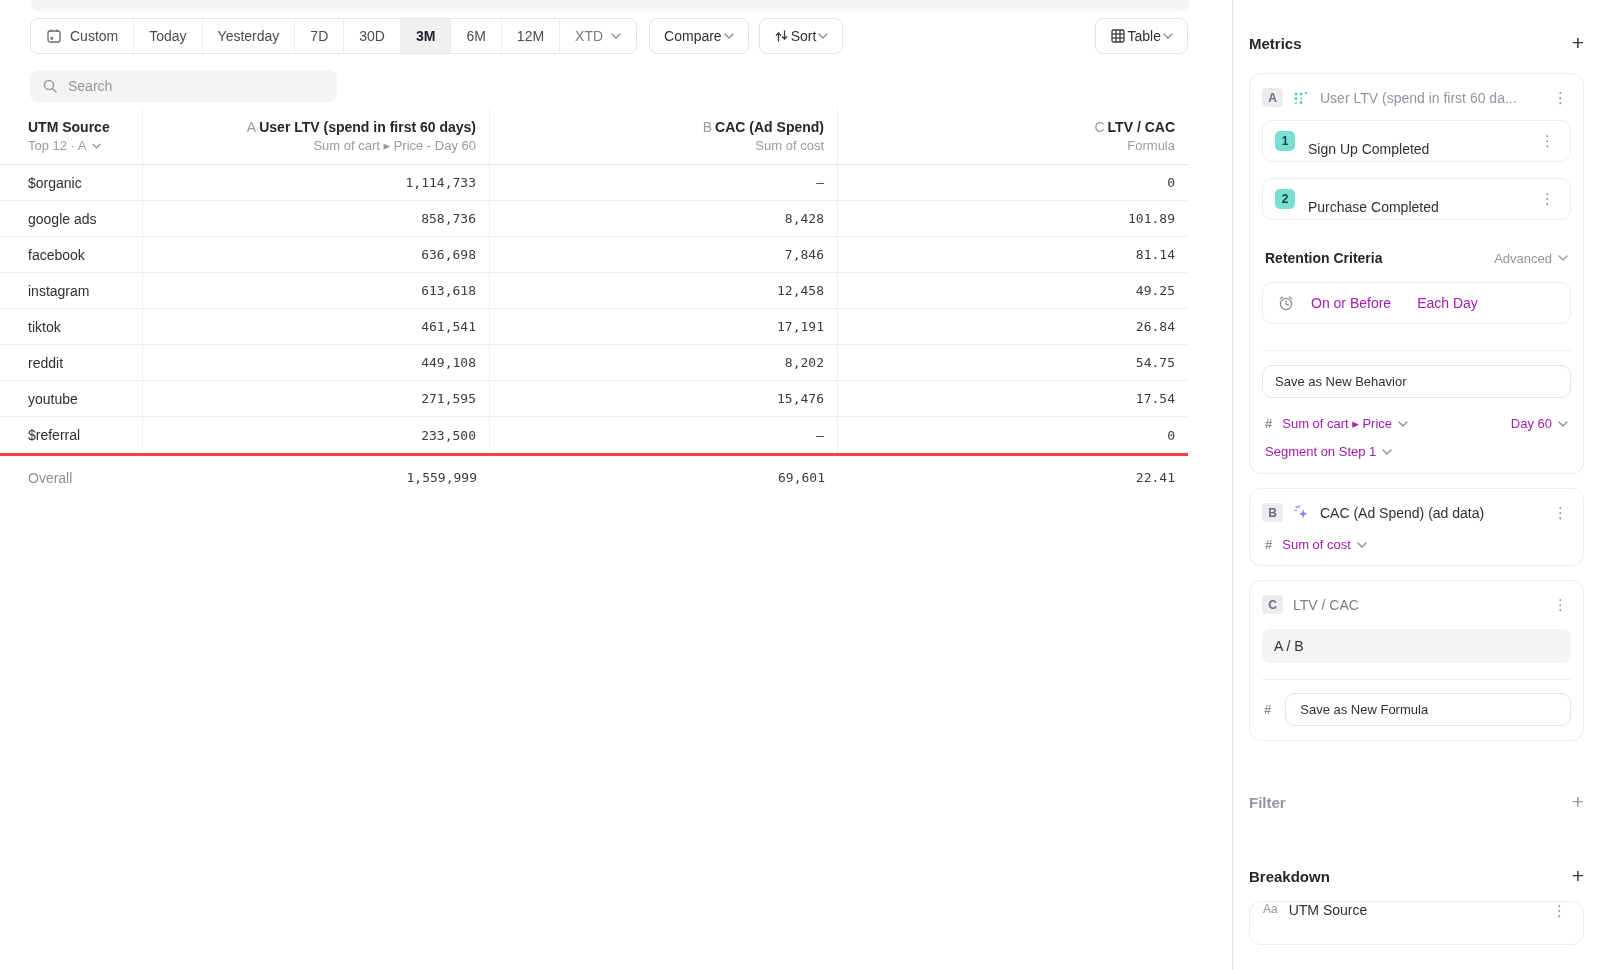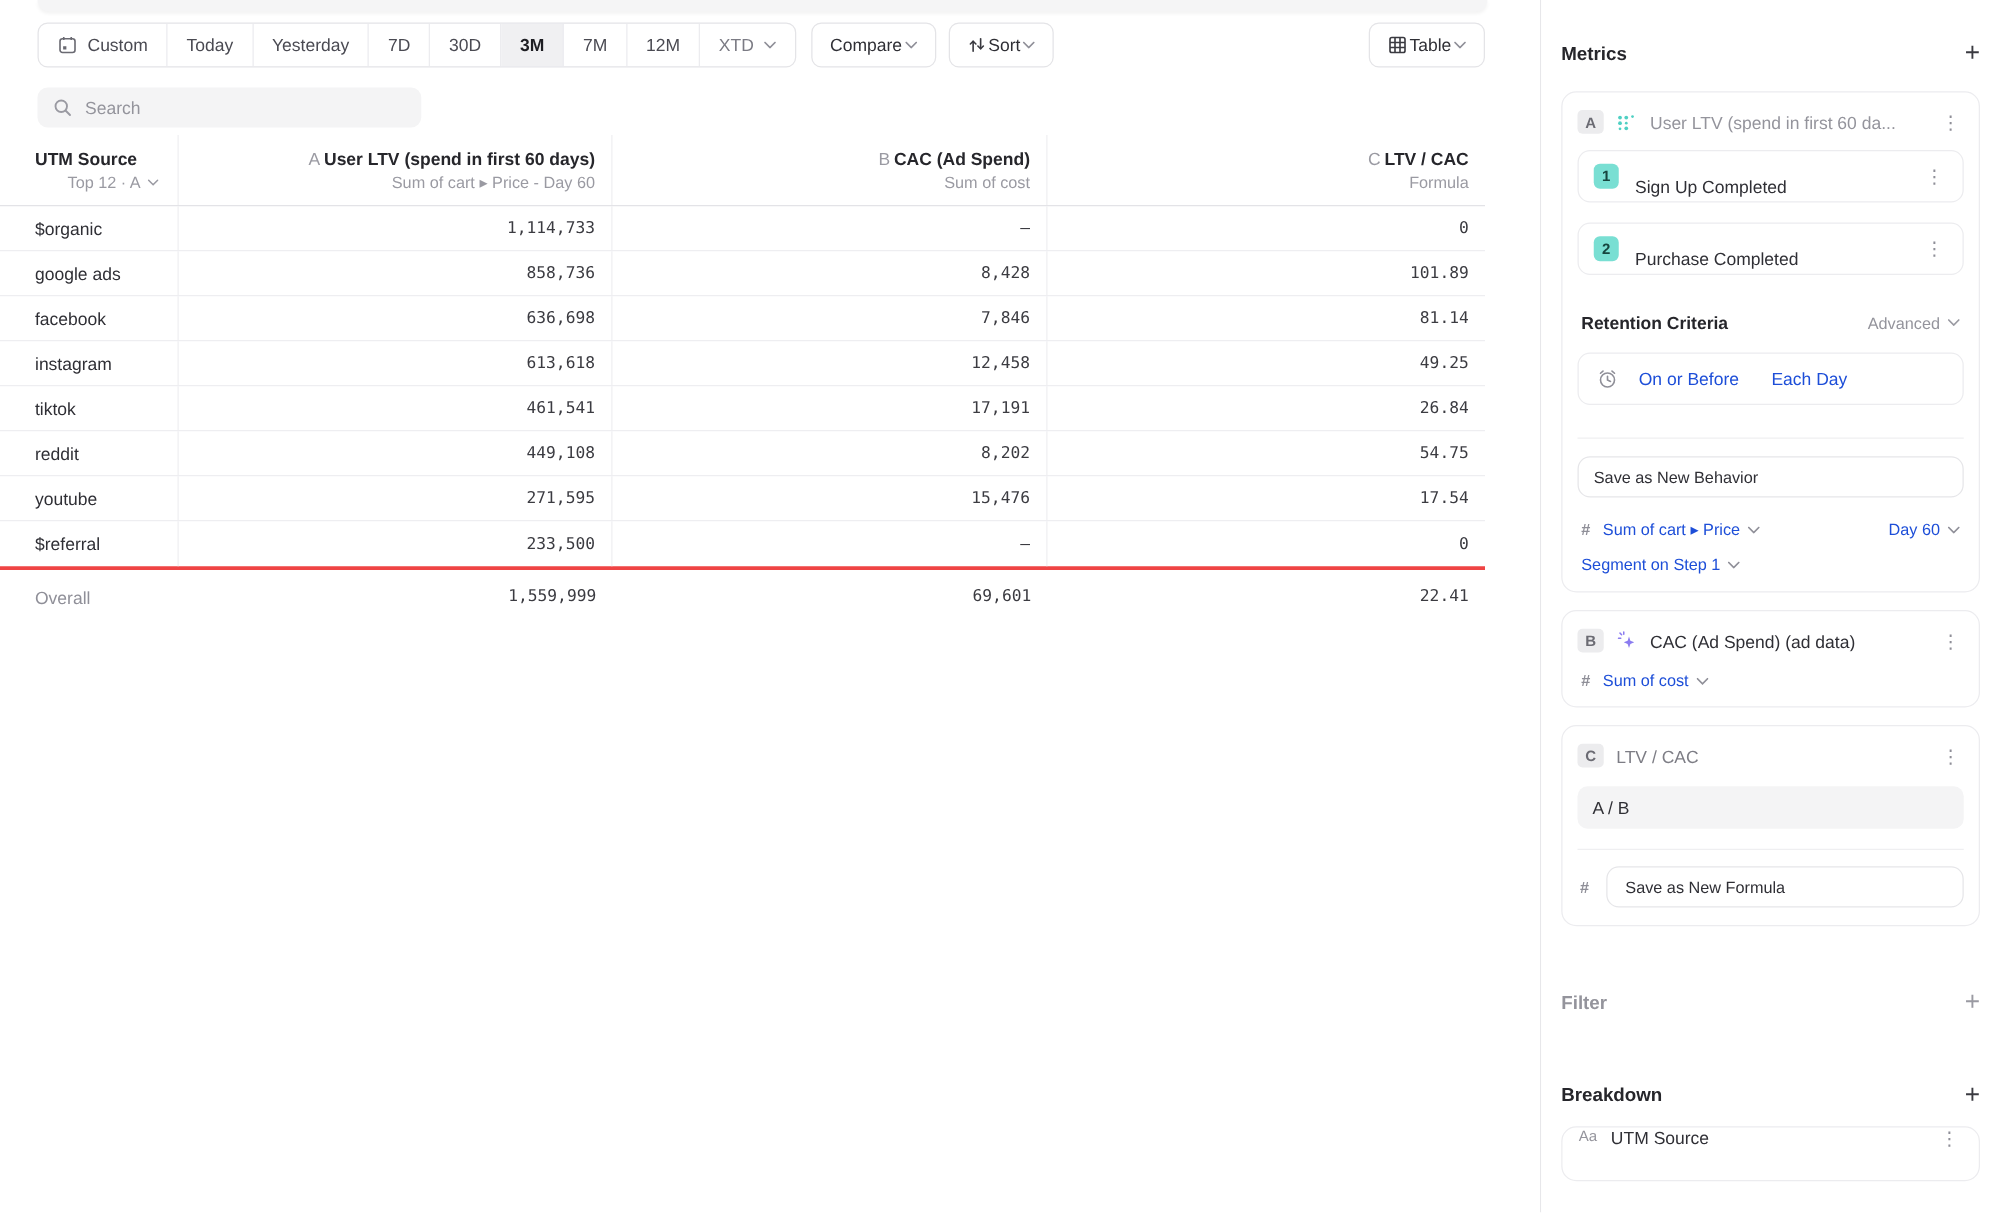--- a/index.html
+++ b/index.html
@@ -38,21 +38,21 @@
   .tbl { position:absolute; left:0; top:108px; width:1188px; font-size:14px; }
   .tr { display:grid; grid-template-columns:143px 347px 348px 350px; }
   .tr > div { display:flex; align-items:center; }
   .tr > div:nth-child(-n+3) { border-right:1px solid #f0f0f2; }
   .tr.head { height:57px; border-bottom:1px solid #e3e3e7; }
   .tr.head > div { flex-direction:column; align-items:flex-end; justify-content:center; gap:3px; }
   .tr.head > div:first-child { align-items:flex-start; }
   .cell-pad-l { padding-left:28px; } .cell-pad-r { padding-right:13px; }
   .h-title { font-weight:700; color:#26262b; white-space:nowrap; }
   .h-letter { color:#9a9aa2; font-weight:400; margin-right:3px; }
-  .h-sub { font-size:13px; color:#9a9aa2; display:flex; align-items:center; gap:5px; white-space:nowrap;margin-left:26px; }
+  .h-sub { font-size:13px; color:#9a9aa2; display:flex; align-items:center; gap:5px; white-space:nowrap; }
   .tr.body { height:36px; border-bottom:1px solid #eeeef1; }
   .tr.body.last { border-bottom:none; }
   .row-label { color:#2f2f35; }
   .num { justify-content:flex-end; font-family:"DejaVu Sans Mono", monospace;
     font-size:13px; color:#3b3b41; }
   .tr.overall { height:46px; border-top:3px solid #ef4444; }
   .tr.overall > div { border-right:none !important; }
   .tr.overall .row-label { color:#8f8f98; }
 
   
@@ -79,21 +79,21 @@
   .kebab { color:#8f8f98; font-size:15px; cursor:pointer; padding:0 3px;
     font-family:"DejaVu Sans", sans-serif; }
   .step-card { margin:0 12px 16px 12px; height:42px; border:1px solid #ececef;
     border-radius:10px; display:flex; align-items:center; gap:13px; padding:0 12px; cursor:pointer; }
   .num-badge { width:20px; height:20px; border-radius:5px; background:#79dfd3;
     color:#17453f; font-size:12px; font-weight:700; display:flex; align-items:center;
     justify-content:center; flex:none; }
   .step-label { font-size:14px; color:#2f2f35; flex:1;margin-top:16px; }
   .retention-row { margin:30px 3px 0 3px; display:flex; align-items:center; justify-content:space-between; }
   .retention-title { font-size:14px; font-weight:700; color:#26262b; }
-  .drop { display:flex; align-items:center; gap:6px; cursor:pointer; font-size:13px; color:#1d4ed8; }
+  .drop { display:flex; align-items:center; gap:6px; cursor:pointer; font-size:13px; color:#a21caf; }
   .drop.gray { color:#94949c; }
   .condition-box { margin:16px 0 0 0; height:42px; border:1px solid #ececef; border-radius:10px;
     display:flex; align-items:center; gap:16px; padding:0 14px; font-size:14px; color:#2f2f35; }
   .cond-gap { margin-left:10px; }
   .hr { border-top:1px solid #efeff1; margin:26px 0 0 0; }
   .save-box { margin-top:14px; height:33px; border:1px solid #e6e6e9; border-radius:10px;
     display:flex; align-items:center; padding:0 12px; font-size:13px; color:#2f2f35; cursor:pointer; }
   .measure-row { margin:18px 3px 0 3px; display:flex; align-items:center;
     justify-content:space-between; font-size:13px; }
   .prop { display:flex; align-items:center; gap:10px; }
@@ -143,21 +143,21 @@
         <div class="seg-item">
             <span>7D</span>
           </div>
         <div class="seg-item">
             <span>30D</span>
           </div>
         <div class="seg-item selected">
             <span>3M</span>
           </div>
         <div class="seg-item">
-            <span>7M</span>
+            <span>6M</span>
           </div>
         <div class="seg-item">
             <span>12M</span>
           </div>
         <div class="seg-item muted">
           <span>XTD</span>
           <svg width="10" height="6" viewBox="0 0 10 6" fill="none" stroke="#8f8f98" stroke-width="1.4" stroke-linecap="round">
               <polyline points="1,1 5,5 9,1"></polyline>
             </svg>
         </div>

